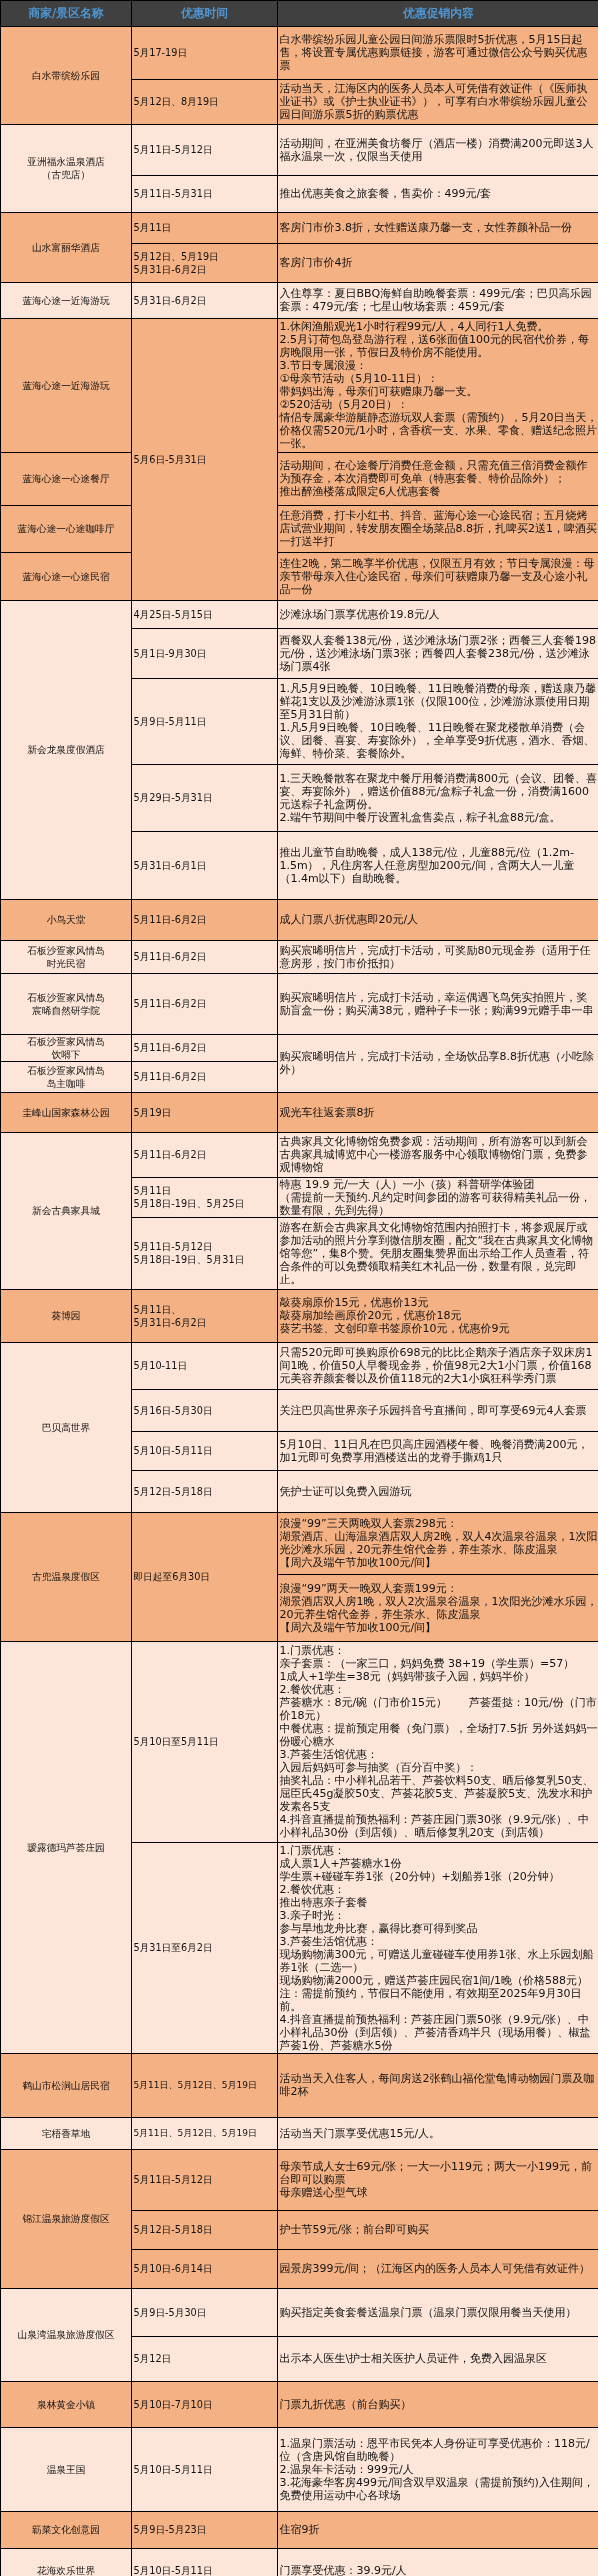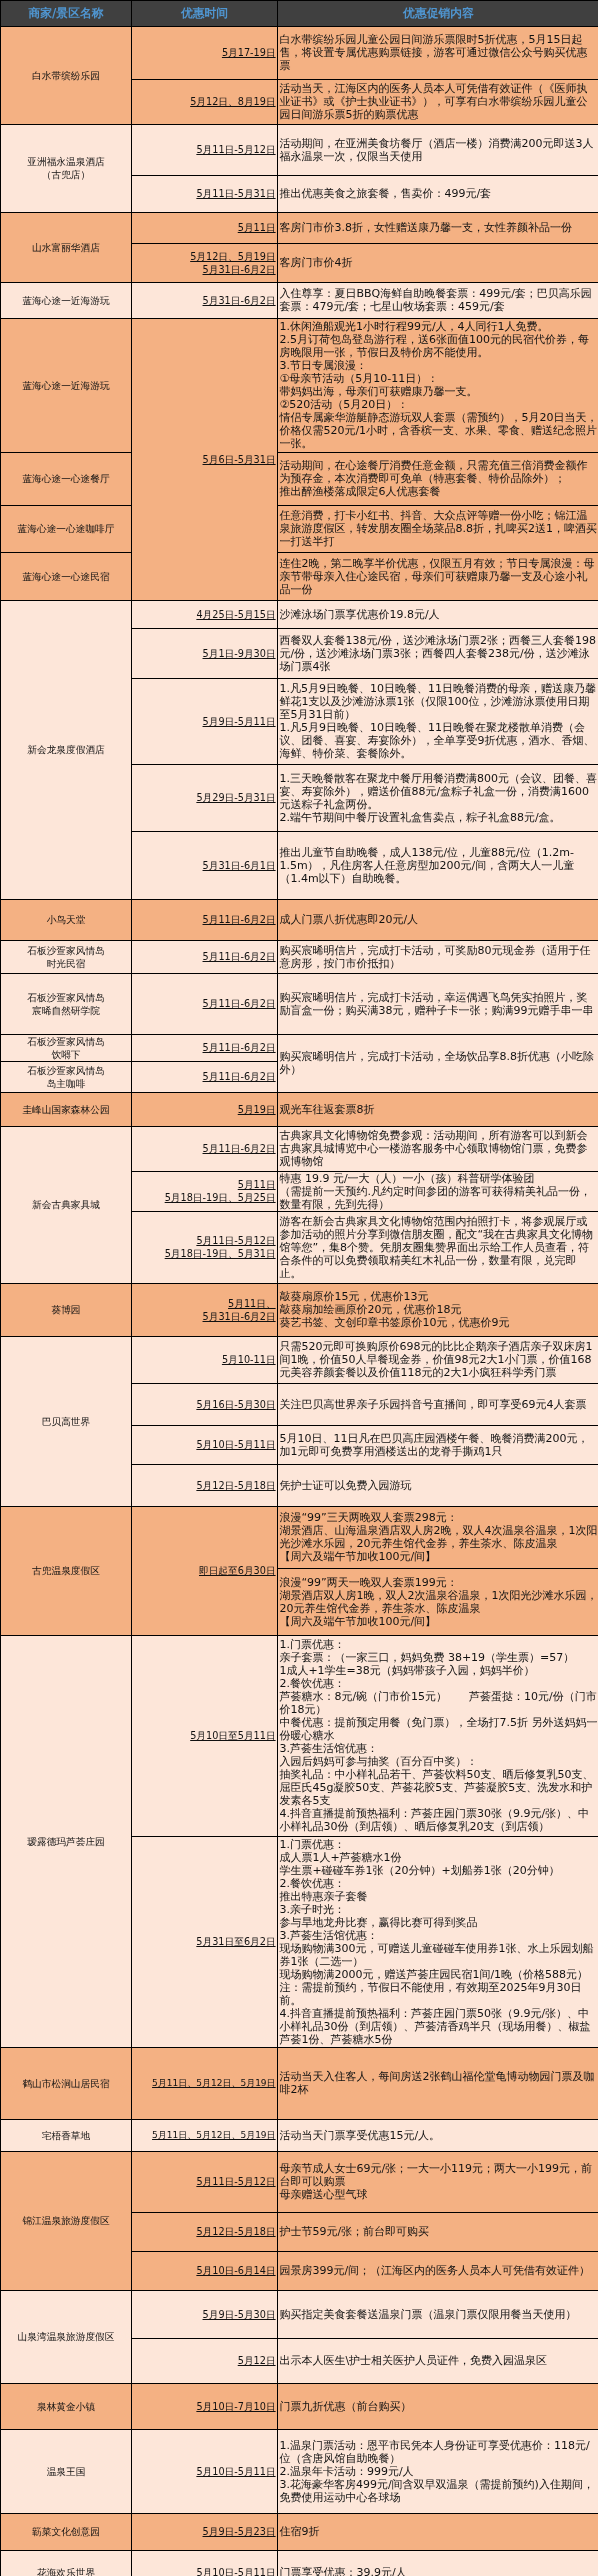--- a/index.html
+++ b/index.html
@@ -1,21 +1,21 @@
 <!DOCTYPE html>
 <html style="font-size:11px"><head>
 <meta charset="utf-8">
 <style>
   html,body{margin:0;padding:0;background:#ffffff;}
   body{width:599px;font-family:"DejaVu Sans","Liberation Sans",sans-serif;}
   table{border-collapse:collapse;width:599px;table-layout:fixed;}
   td,th{border:0.7px solid #000;padding:0 1.4px;font-size:9.7px;line-height:13px;color:#111;vertical-align:middle;box-sizing:border-box;overflow:hidden;}
   th{background:#404040;color:#4f95d0;font-weight:bold;font-size:11.8px;text-align:center;height:25.6px;}
   td.name{text-align:center;}
-  td.date{text-align:right;white-space:pre-line;text-decoration:underline;}
+  td.date{text-align:left;white-space:pre-line;}
   td.content{text-align:left;white-space:pre-line;font-size:11px;}
   tr.dark td{background:#f4b183;}
   tr.light td{background:#fde6d9;}
 </style>
 </head>
 <body>
 
 <table>
   <colgroup>
       <col style="width:131px">
@@ -80,21 +80,21 @@
 ②520活动（5月20日）：
 情侣专属豪华游艇静态游玩双人套票（需预约），5月20日当天，价格仅需520元/1小时，含香槟一支、水果、零食、赠送纪念照片一张。</td>
     </tr>
     <tr class="dark" style="height:53px">
       <td class="name">蓝海心途一心途餐厅</td>
       <td class="content">活动期间，在心途餐厅消费任意金额，只需充值三倍消费金额作为预存金，本次消费即可免单（特惠套餐、特价品除外）；
 推出醉渔楼落成限定6人优惠套餐</td>
     </tr>
     <tr class="dark" style="height:47px">
       <td class="name">蓝海心途一心途咖啡厅</td>
-      <td class="content">任意消费，打卡小红书、抖音、大众点评等赠一份小吃；锦江温泉旅游度假区，转发朋友圈全场菜品8.8折，扎啤买2送1，啤酒买一打送半打</td>
+      <td class="content">任意消费，打卡小红书、抖音、蓝海心途一心途民宿；五月烧烤店试营业期间，转发朋友圈全场菜品8.8折，扎啤买2送1，啤酒买一打送半打</td>
     </tr>
     <tr class="dark" style="height:48px">
       <td class="name">蓝海心途一心途民宿</td>
       <td class="content">连住2晚，第二晚享半价优惠，仅限五月有效；节日专属浪漫：母亲节带母亲入住心途民宿，母亲们可获赠康乃馨一支及心途小礼品一份</td>
     </tr>
 
     <tr class="light" style="height:28px">
       <td class="name" rowspan="5">新会龙泉度假酒店</td>
       <td class="date">4月25日-5月15日</td>
       <td class="content">沙滩泳场门票享优惠价19.8元/人</td>
@@ -143,21 +143,21 @@
 饮嘚下</td>
       <td class="date">5月11日-6月2日</td>
       <td class="content" rowspan="2">购买宸晞明信片，完成打卡活动，全场饮品享8.8折优惠（小吃除外）</td>
     </tr>
     <tr class="light" style="height:31px">
       <td class="name" style="white-space:pre-line">石板沙疍家风情岛
 岛主咖啡</td>
       <td class="date">5月11日-6月2日</td>
     </tr>
 
-    <tr class="dark" style="height:34px">
+    <tr class="dark" style="height:40px">
       <td class="name">圭峰山国家森林公园</td>
       <td class="date">5月19日</td>
       <td class="content">观光车往返套票8折</td>
     </tr>
 
     <tr class="light" style="height:45px">
       <td class="name" rowspan="3">新会古典家具城</td>
       <td class="date">5月11日-6月2日</td>
       <td class="content">古典家具文化博物馆免费参观：活动期间，所有游客可以到新会古典家具城博览中心一楼游客服务中心领取博物馆门票，免费参观博物馆</td>
     </tr>
@@ -236,21 +236,21 @@
 推出特惠亲子套餐
 3.亲子时光：
 参与旱地龙舟比赛，赢得比赛可得到奖品
 3.芦荟生活馆优惠：
 现场购物满300元，可赠送儿童碰碰车使用券1张、水上乐园划船券1张（二选一）
 现场购物满2000元，赠送芦荟庄园民宿1间/1晚（价格588元）
 注：需提前预约，节假日不能使用，有效期至2025年9月30日前。
 4.抖音直播提前预热福利：芦荟庄园门票50张（9.9元/张）、中小样礼品30份（到店领）、芦荟清香鸡半只（现场用餐）、椒盐芦荟1份、芦荟糖水5份</td>
     </tr>
 
-    <tr class="dark" style="height:72px">
+    <tr class="dark" style="height:64px">
       <td class="name">鹤山市松涧山居民宿</td>
       <td class="date" style="font-size:9px">5月11日、5月12日、5月19日</td>
       <td class="content">活动当天入住客人，每间房送2张鹤山福伦堂龟博动物园门票及咖啡2杯</td>
     </tr>
 
     <tr class="light" style="height:32px">
       <td class="name">宅梧香草地</td>
       <td class="date" style="font-size:9px">5月11日、5月12日、5月19日</td>
       <td class="content">活动当天门票享受优惠15元/人。</td>
     </tr>

